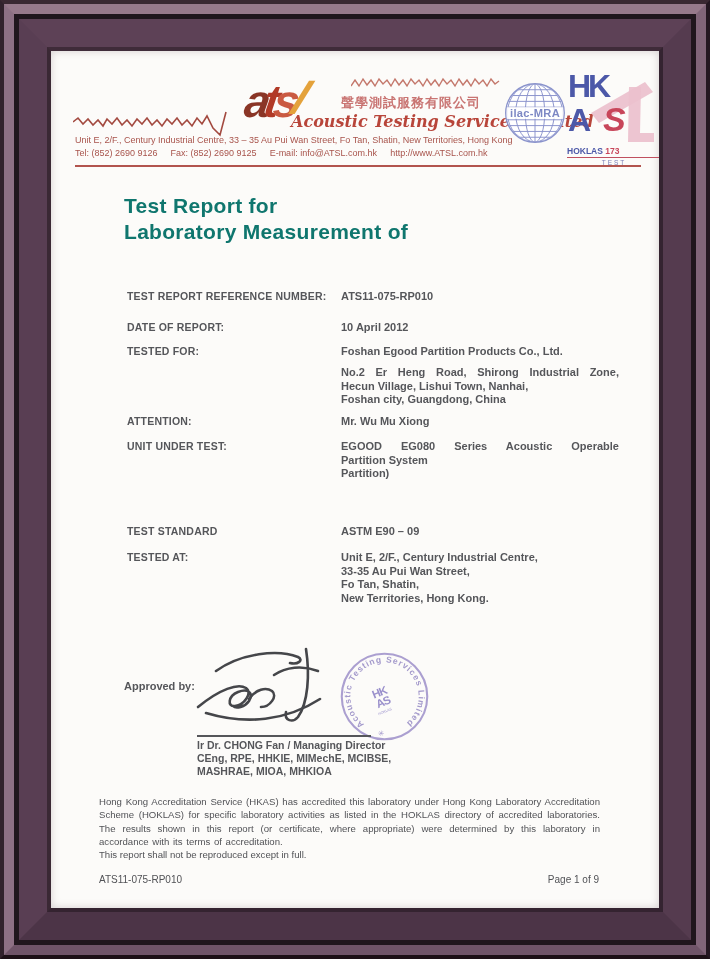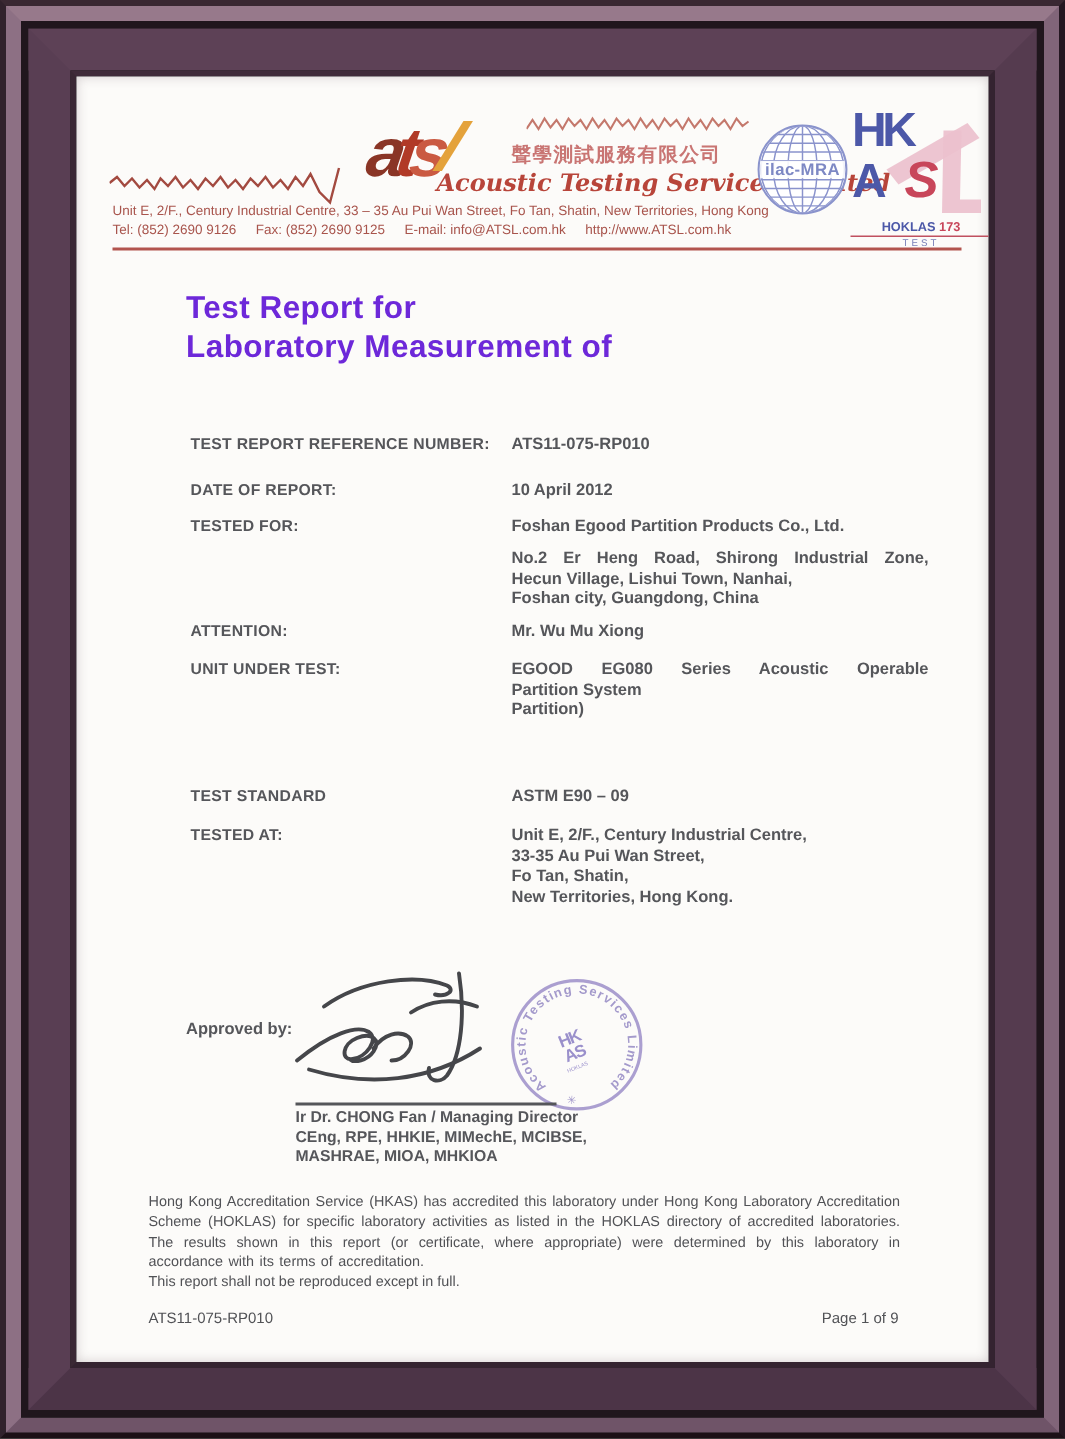--- a/index.html
+++ b/index.html
@@ -19,26 +19,26 @@
   .l-a{color:#8a3526;}
   .l-t{color:#b13a27;margin-left:-2px;}
   .l-s{color:#ca5a42;margin-left:-2px;}
   .l-l{color:#e4a23b;margin-left:-3px;transform:skewX(-16deg) translateY(-3px);}
   .cn-name{font-size:13px;font-weight:bold;color:#c97573;letter-spacing:1px;white-space:nowrap;}
   .en-script{font-family:"DejaVu Serif",serif;font-style:italic;font-weight:bold;font-size:16px;color:#b8453a;white-space:nowrap;}
   .hdr-addr{font-size:9px;color:#a8544c;white-space:nowrap;}
   .hdr-contact{font-size:9px;color:#a8544c;white-space:nowrap;}
   .hdr-contact span{margin-right:13px;margin-top:24px;}
   .hdr-rule{height:2px;background:#b2544e;}
-  .hoklas-line{font-size:8.5px;font-weight:bold;text-align:center;border-bottom:1.5px solid #c05060;padding-bottom:1px;white-space:nowrap;}
+  .hoklas-line{font-size:8.5px;font-weight:bold;text-align:left;border-bottom:1.5px solid #c05060;padding-bottom:1px;white-space:nowrap;}
   .hoklas-blue{color:#4c58a8;}
   .hoklas-red{color:#c8465a;}
   .hoklas-test{font-size:6.5px;color:#7a80b8;letter-spacing:2px;text-align:center;margin-top:1px;}
   
-  .title{font-size:21px;font-weight:bold;line-height:26px;color:#6d28d9;letter-spacing:.3px;}
+  .title{font-size:21px;font-weight:bold;line-height:26px;color:#0f766e;letter-spacing:.3px;}
   .flabel{font-size:10.5px;font-weight:bold;letter-spacing:.2px;white-space:nowrap;}
   .fvalue{font-size:11px;font-weight:bold;line-height:13.5px;}
   .vblock{width:278px;}
   .vblock span{display:block;}
   .jline{text-align:justify;text-align-last:justify;}
   
   .approved{font-size:11px;font-weight:600;}
   .sig-rule{height:1.5px;background:#55565a;}
   .sig-name{font-size:10.5px;font-weight:bold;line-height:13px;text-align:right;}
   

